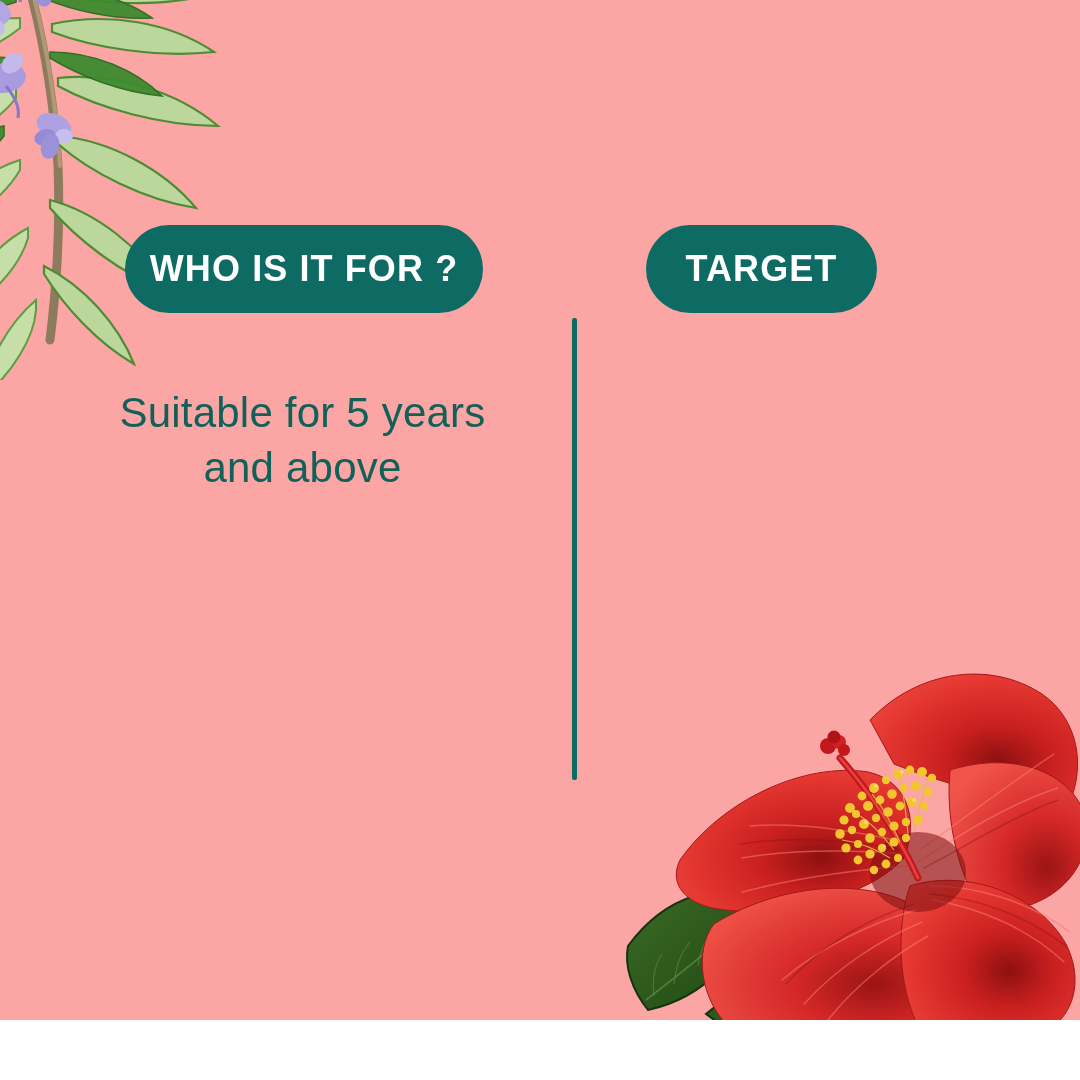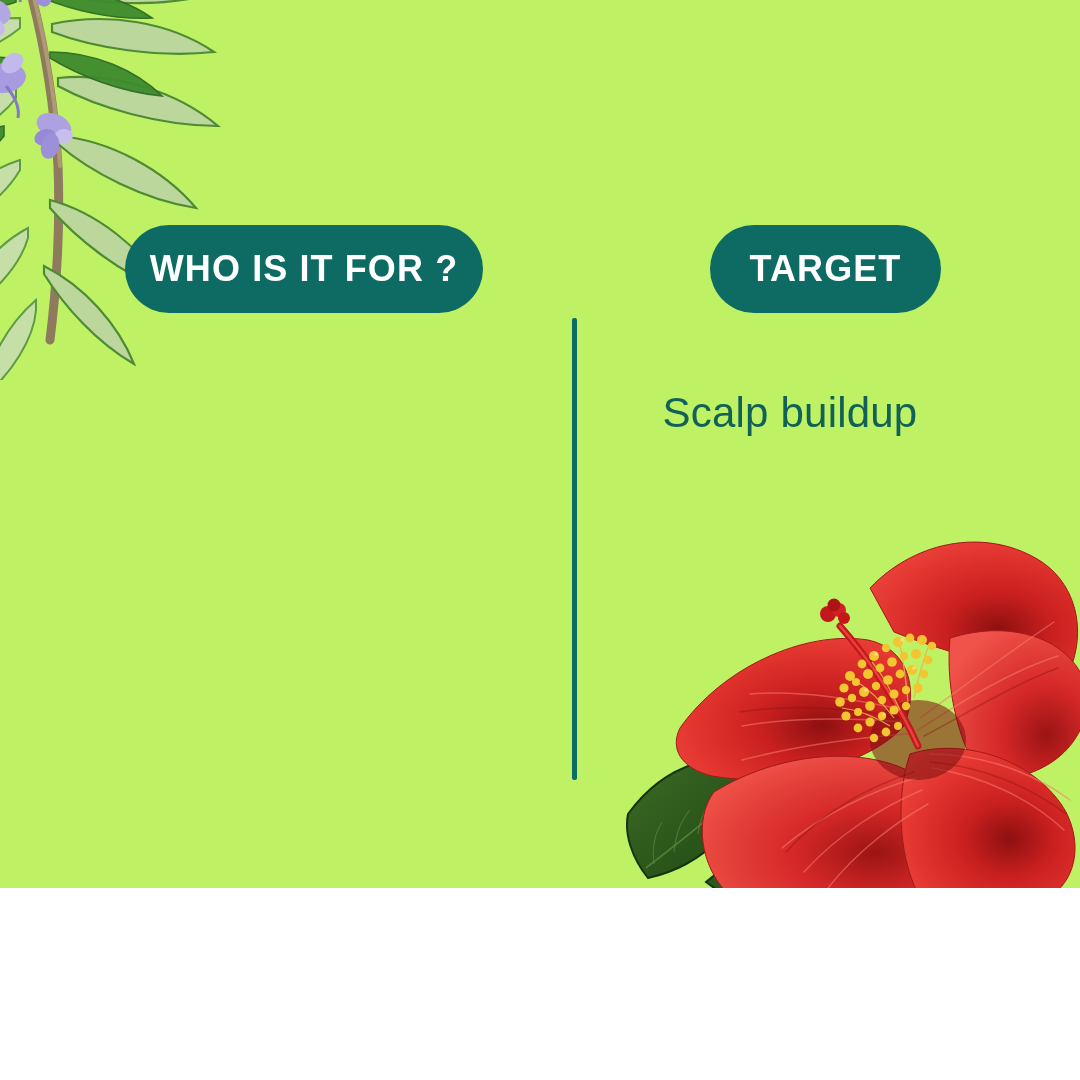--- a/index.html
+++ b/index.html
@@ -9,22 +9,22 @@
   body {
     width: 1080px;
     height: 1080px;
     overflow: hidden;
     font-family: "Liberation Sans", sans-serif;
   }
 
   #poster {
     position: relative;
     width: 1080px;
-    height: 888px;
-    background: #bef264;
+    height: 1020px;
+    background: #fca5a5;
     overflow: hidden;
   }
 
   
   .art {
     position: absolute;
     pointer-events: none;
   }
   #rosemary-art {
     left: -54px;
@@ -58,21 +58,21 @@
   }
   .pill-label {
     color: #FFFFFF;
     font-size: 36px;
     font-weight: 700;
     letter-spacing: 1.1px;
     line-height: 1;
     white-space: nowrap;
   }
   #pill-left  { left: 125px; width: 358px; }
-  #pill-right { left: 710px; width: 231px; }
+  #pill-right { left: 646px; width: 231px; }
 
   .col-list {
     position: absolute;
     top: 385px;
     text-align: center;
   }
   #list-left  { left: 80px;  width: 445px; }
   #list-right { left: 625px; width: 330px; }
 
   .col-item {
@@ -314,20 +314,20 @@
       <span class="pill-label">WHO IS IT FOR ?</span>
     </div>
 
     <div class="pill" id="pill-right">
       <span class="pill-label">TARGET</span>
     </div>
 
     <div id="divider"></div>
 
     <div class="col-list" id="list-left">
+      <div class="col-item">Suitable for 5 years and above</div>
     </div>
 
     <div class="col-list" id="list-right">
-      <div class="col-item">Scalp buildup</div>
     </div>
 
   </div>
 </div>
 
 </body></html>

